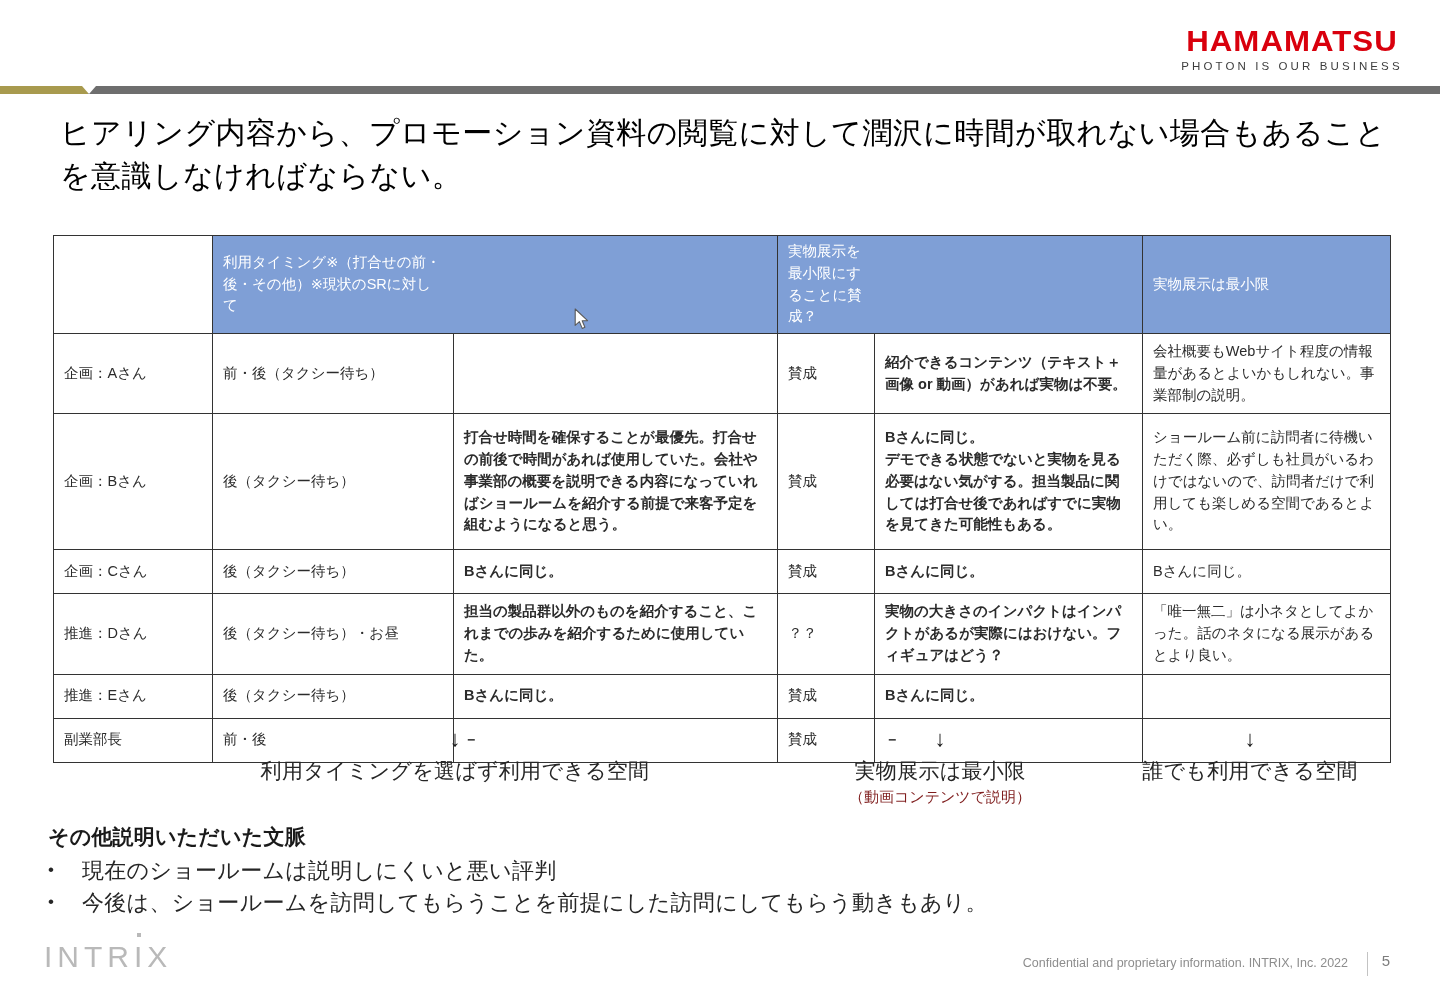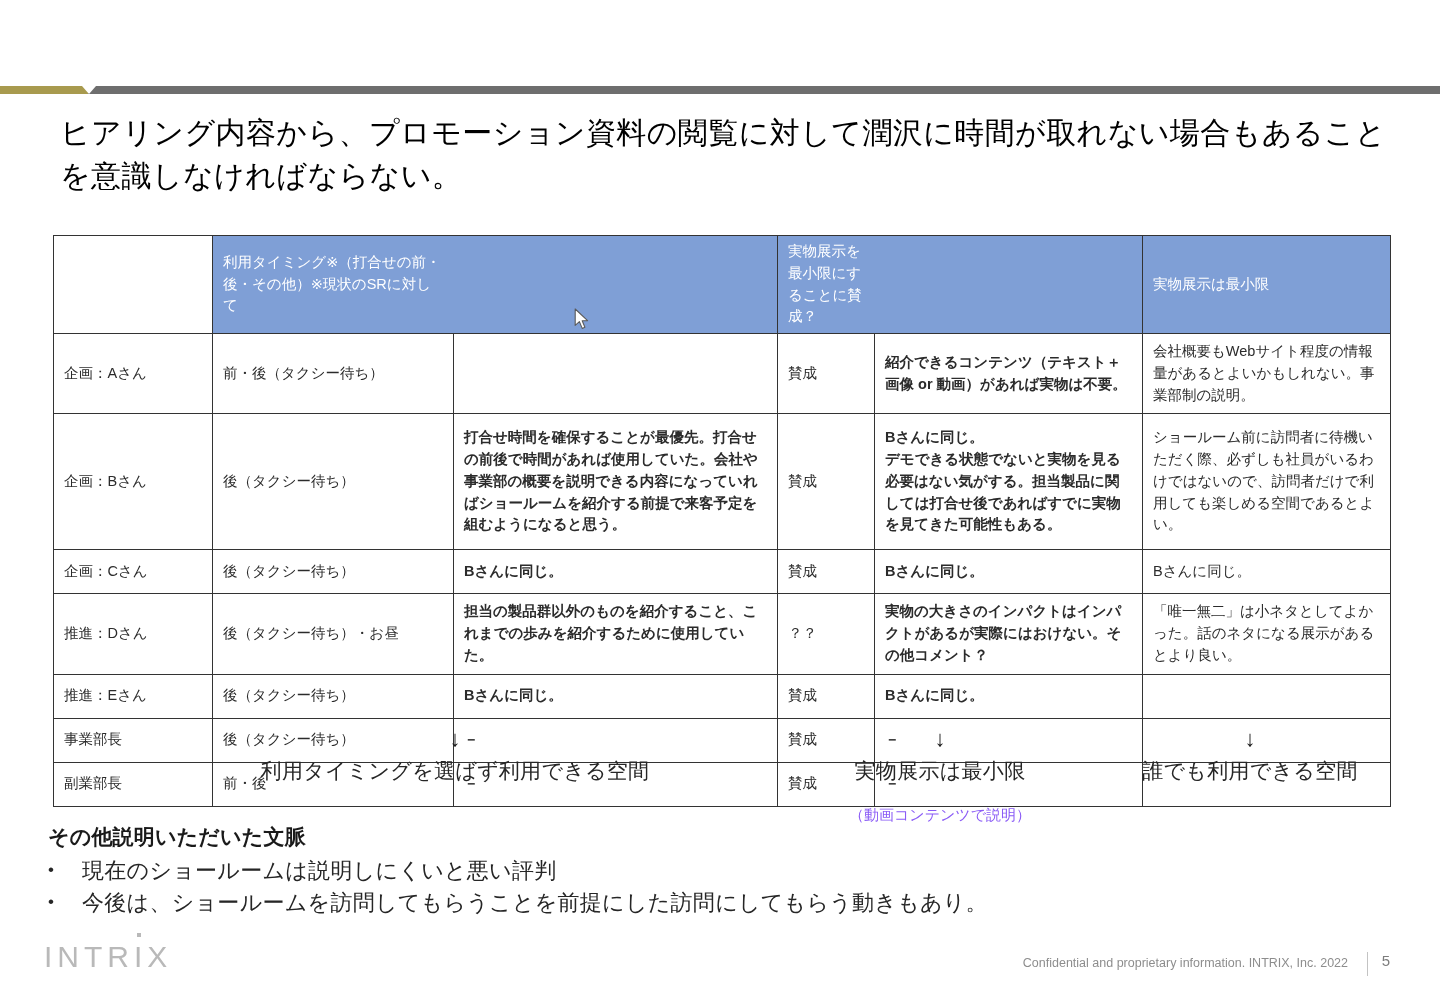--- a/index.html
+++ b/index.html
@@ -156,23 +156,23 @@
     margin-bottom: 7px;
   }
   .concl .ctext {
     font-size: 21px;
     color: #262626;
     white-space: nowrap;
     letter-spacing: 0.3px;
   }
   .concl .csub {
     font-size: 15px;
-    color: #8b5cf6;
+    color: #7f1d1d;
     white-space: nowrap;
-    margin-top: 21px;
+    margin-top: 3px;
   }
   .concl-1 { left: 255px; top: 0; width: 400px; }
   .concl-2 { left: 845px; top: 0; width: 190px; }
   .concl-3 { left: 1130px; top: 0; width: 240px; }
 
   
   .notes {
     position: absolute;
     left: 48px;
     top: 823px;
@@ -261,20 +261,24 @@
     width: 18px;
     height: 24px;
     pointer-events: none;
   }
 </style>
 </head>
 <body>
 
 <div class="slide-header">
 
+  <div class="brand-logo">
+    <div class="brand-name">HAMAMATSU</div>
+    <div class="brand-tag">PHOTON IS OUR BUSINESS</div>
+  </div>
 
   <div class="header-rule-gray"></div>
   <div class="header-rule-gold"></div>
   <div class="header-rule-notch"></div>
 </div>
 
 <div class="lead">ヒアリング内容から、プロモーション資料の閲覧に対して潤沢に時間が取れない場合もあることを意識しなければならない。</div>
 
 <table class="matrix">
   <colgroup>
@@ -323,41 +327,33 @@
       <td class="cell-center">賛成</td>
       <td class="dash-left">Bさんに同じ。</td>
       <td>Bさんに同じ。</td>
     </tr>
 
     <tr style="height:75px;">
       <td class="cell-nowrap">推進：Dさん</td>
       <td class="cell-nowrap">後（タクシー待ち）・お昼</td>
       <td class="dash-left">担当の製品群以外のものを紹介すること、これまでの歩みを紹介するために使用していた。</td>
       <td class="cell-center">？？</td>
-      <td class="dash-left">実物の大きさのインパクトはインパクトがあるが実際にはおけない。その他コメント？</td>
+      <td class="dash-left">実物の大きさのインパクトはインパクトがあるが実際にはおけない。フィギュアはどう？</td>
       <td>「唯一無二」は小ネタとしてよかった。話のネタになる展示があるとより良い。</td>
     </tr>
 
     <tr style="height:44px;">
       <td class="cell-nowrap">推進：Eさん</td>
       <td class="cell-nowrap">後（タクシー待ち）</td>
       <td class="dash-left">Bさんに同じ。</td>
       <td class="cell-center">賛成</td>
       <td class="dash-left">Bさんに同じ。</td>
       <td></td>
     </tr>
 
-    <tr style="height:44px;">
-      <td class="cell-nowrap">事業部長</td>
-      <td class="cell-nowrap">後（タクシー待ち）</td>
-      <td class="dash-left">－</td>
-      <td class="cell-center">賛成</td>
-      <td class="dash-left">－</td>
-      <td></td>
-    </tr>
 
     <tr style="height:44px;">
       <td class="cell-nowrap">副業部長</td>
       <td class="cell-nowrap">前・後</td>
       <td class="dash-left">－</td>
       <td class="cell-center">賛成</td>
       <td class="dash-left">－</td>
       <td></td>
     </tr>
 

